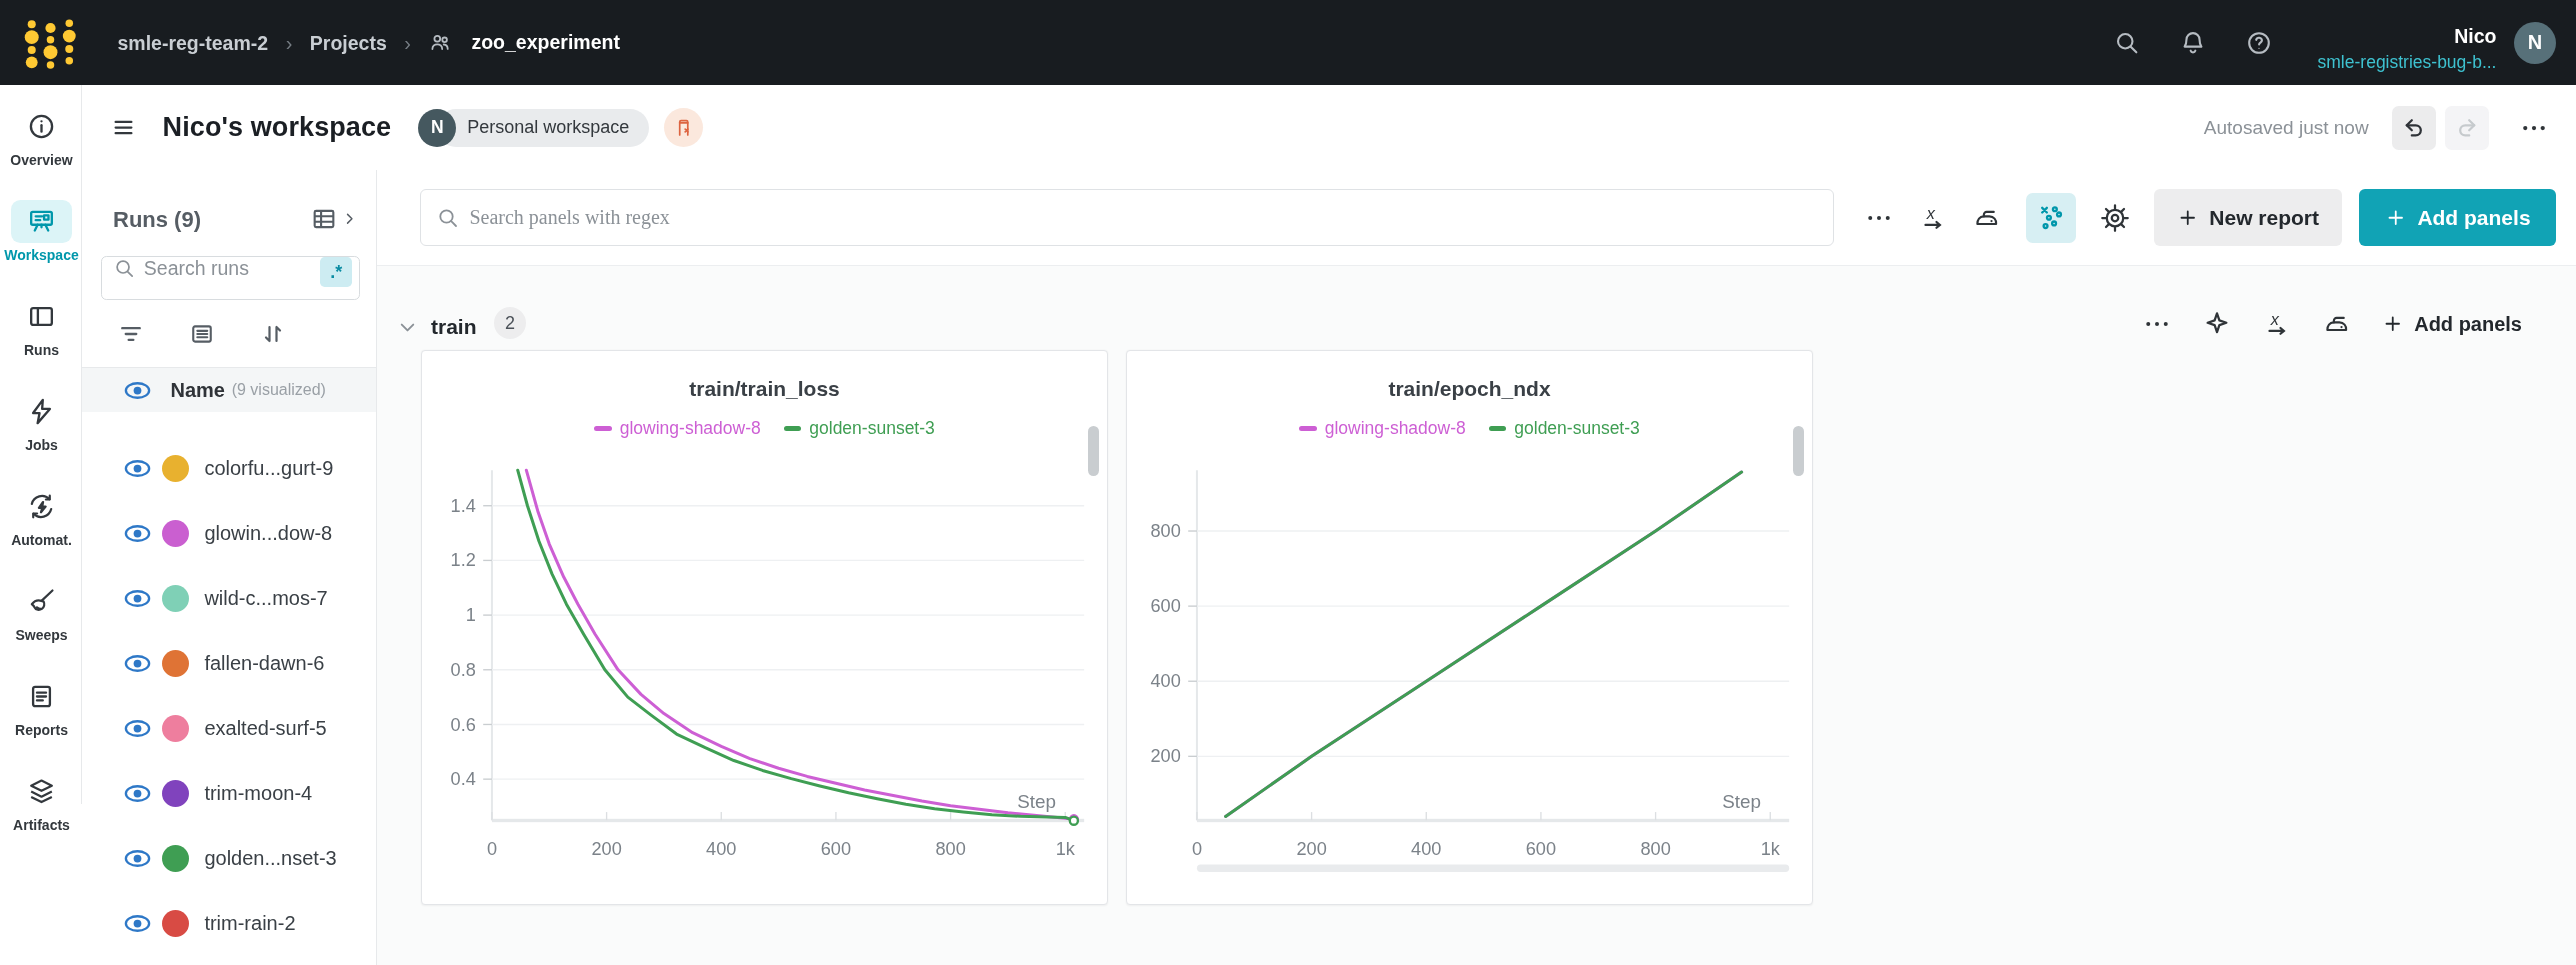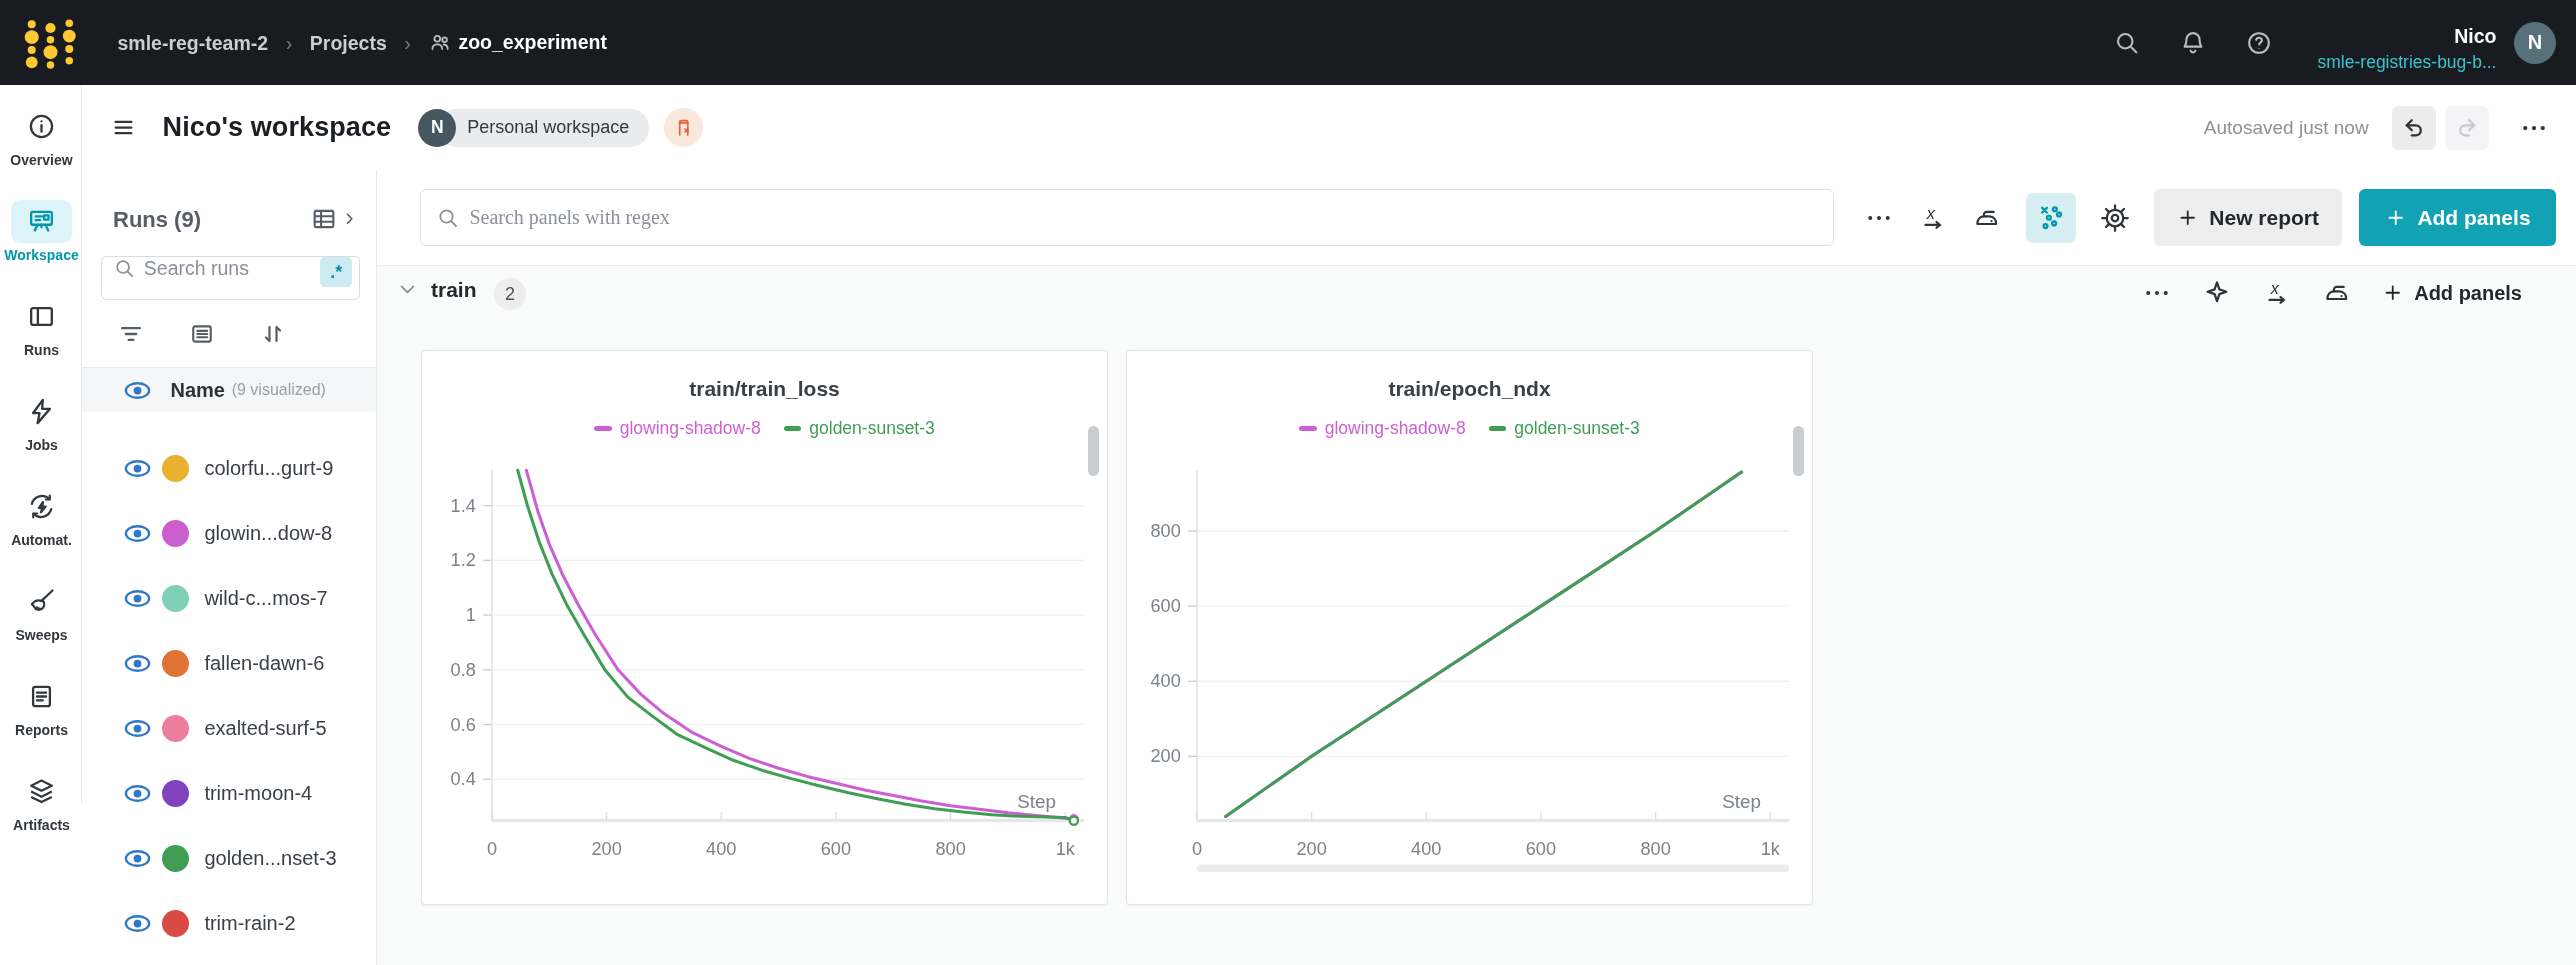--- a/index.html
+++ b/index.html
@@ -7,21 +7,21 @@
     font-family:"Liberation Sans", sans-serif; color:#2f3338; }
   svg { display:block; }
 
   
   .navbar { position:absolute; left:0; top:0; width:2576px; height:85px;
     background:#181c20; display:flex; align-items:center; }
   .nav-logo { margin-left:17.5px; width:65px; height:59px; }
   .breadcrumb { display:flex; align-items:flex-end; gap:17.5px; margin-left:35px;
     font-size:19.5px; font-weight:600; color:#c9ced3; }
   .crumb-sep { color:#767d84; font-size:20px; font-weight:400; }
-  .crumb-current { color:#ffffff; font-weight:700; display:flex; align-items:center; gap:6px; }
+  .crumb-current { color:#ffffff; font-weight:700; display:flex; align-items:center; gap:19px; }
   .nav-right { margin-left:auto; display:flex; align-items:center; }
   .nav-iconbtn { width:28px; height:28px; margin-right:38px; color:#b6bcc2; cursor:pointer; }
   .nav-user { text-align:right; margin-left:6.7px; }
   .nav-user-name { font-size:19.5px; font-weight:700; color:#fff;margin-top:12px; }
   .nav-user-link { font-size:17.5px; color:#3ec2d0; margin-top:4px; }
   .nav-avatar { width:42px; height:42px; border-radius:50%; background:#577079; color:#fff;
     font-size:20px; font-weight:600; display:flex; align-items:center; justify-content:center;
     margin:0 20px 0 17.5px; }
 
   
@@ -93,22 +93,22 @@
   .ticon { width:30px; height:30px; cursor:pointer; }
   .ticon-active-wrap { width:50px; height:50px; border-radius:6.7px; background:#d7eff3;
     display:flex; align-items:center; justify-content:center; color:#0097ab; cursor:pointer; }
   .btn { height:57px; border-radius:6px; display:flex; align-items:center; font-size:21px;
     font-weight:600; cursor:pointer; white-space:nowrap; }
   .btn-plus { width:21.5px; height:21.5px; margin-right:10.8px; }
   .btn-newreport { background:#ededee; color:#23282d; padding:0 23px; margin-left:24px; }
   .btn-addpanels { background:#11a3b5; color:#fff; padding:0 25.6px; margin-left:17.5px; margin-right:17.5px; }
 
   .section { position:absolute; left:0; top:96px; width:2199px; height:700px; background:#fafbfb; }
-  .sec-head { position:absolute; left:19px; top:12px; right:54px; height:54px;
-    display:flex; align-items:flex-start; }
+  .sec-head { position:absolute; left:19px; top:19px; right:54px; height:54px;
+    display:flex; align-items:flex-end; }
   .sec-chevron { width:23px; height:23px; color:#8b9197; cursor:pointer; }
   .sec-name { font-size:21px; font-weight:600; color:#23282d; margin-left:12px; }
   .sec-count { width:32px; height:32px; border-radius:50%; background:#ededee; color:#4b5158;
     font-size:18px; display:flex; align-items:center; justify-content:center; margin-left:17.5px; }
   .sec-right { margin-left:auto; display:flex; align-items:center; gap:30px; color:#2f3438; }
   .sec-addpanels { display:flex; align-items:center; font-size:20px; font-weight:600;
     color:#23282d; cursor:pointer; }
 
   .panel { position:absolute; top:84px; width:687px; height:555px; background:#fff;
     border:1.3px solid #e3e5e8; border-radius:4px; box-shadow:0 0.7px 2px rgba(0,0,0,.05); }

